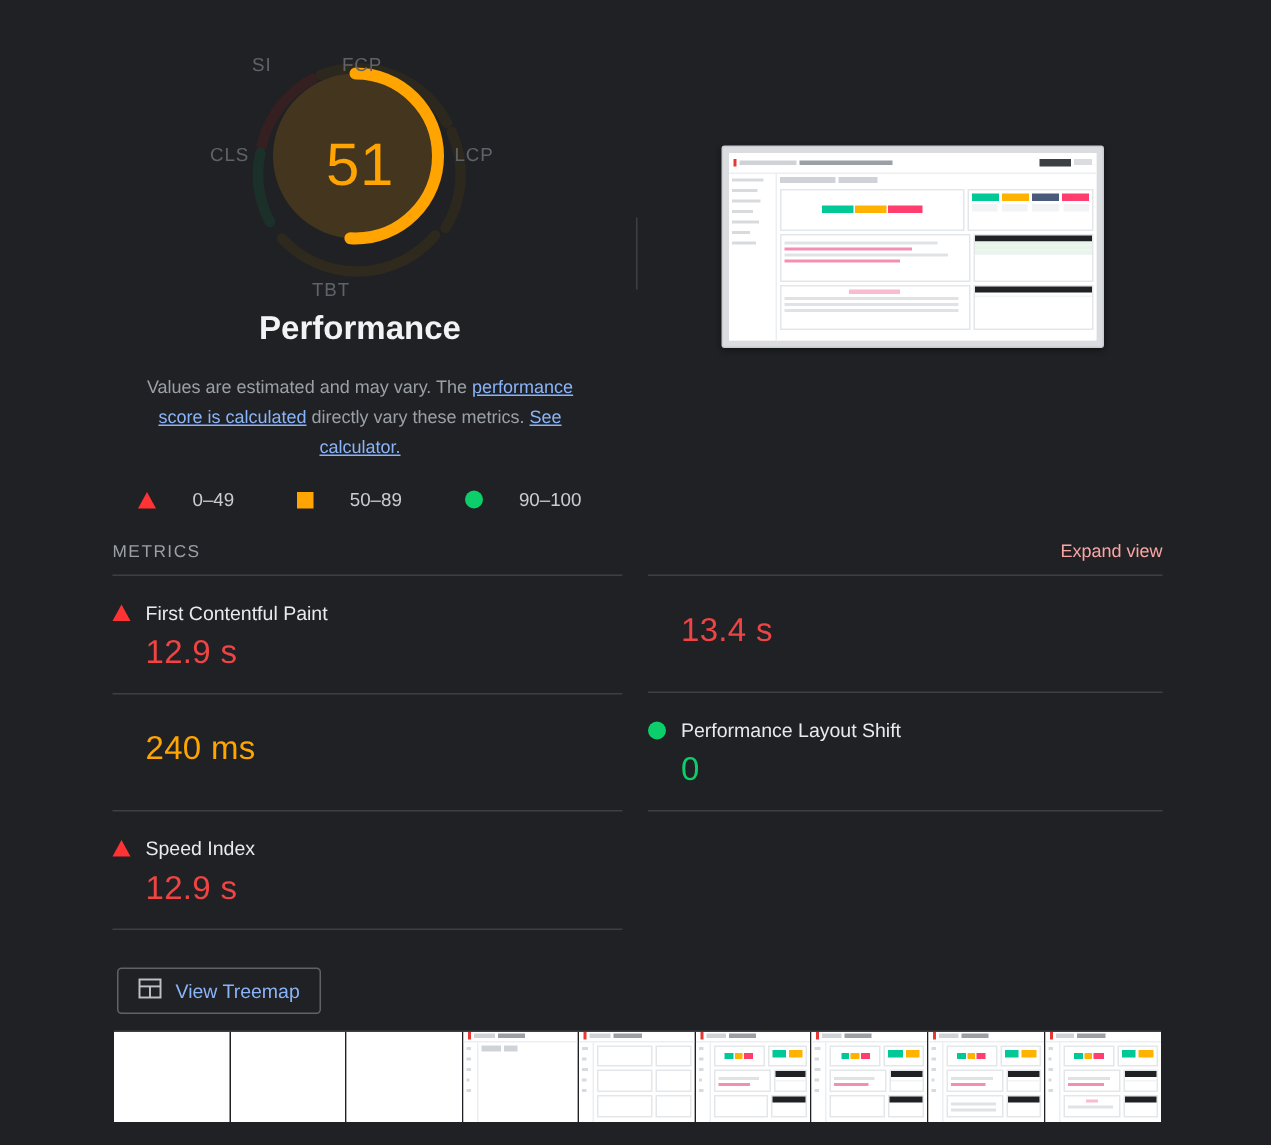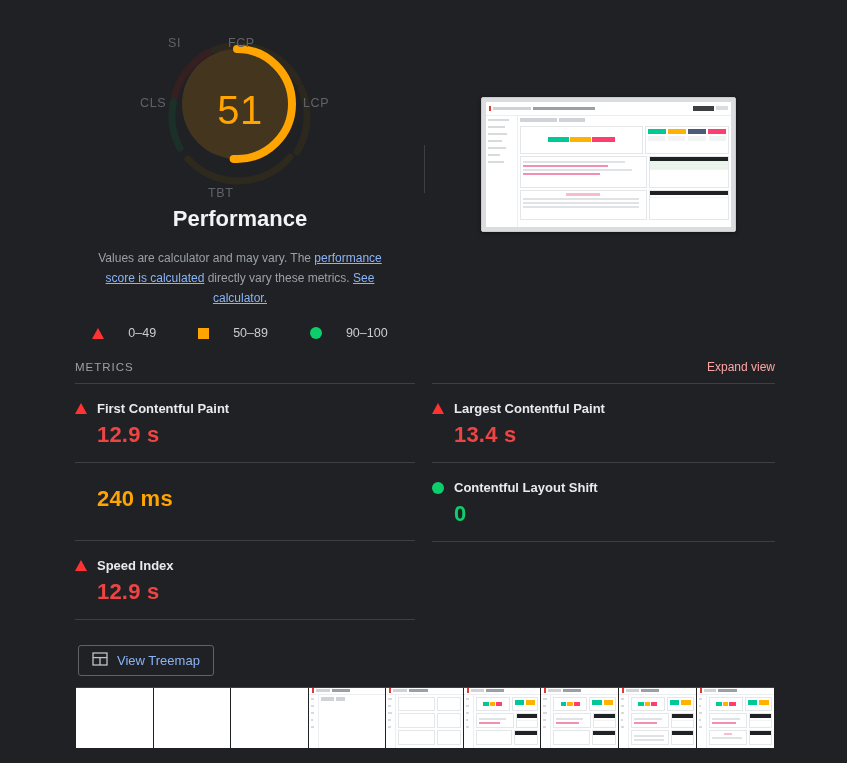--- a/index.html
+++ b/index.html
@@ -161,21 +161,21 @@
     font-size: 12px;
     color: #fca5a5;
     cursor: pointer;
   }
 
   .metric-grid {
     display: grid;
     grid-template-columns: 340px 1fr;
     column-gap: 17px;
   }
-  .mcol { display: flex; flex-direction: column; font-weight: bold; }
+  .mcol { display: flex; flex-direction: column; }
   .metric {
     border-top: 1px solid #3c4043;
     padding: 17px 0 14px 0;
     min-height: 78px;
   }
   .metric.last { border-bottom: 1px solid #3c4043; }
   .metric-name-row { display: flex; align-items: center; gap: 10px; }
   .metric-name { font-size: 13px; color: #e8eaed; }
   .metric-value { font-size: 22px; margin-top: 6px; padding-left: 22px; letter-spacing: .2px; }
   .v-fail { color: #ef4444; }
@@ -251,21 +251,21 @@
 
       <div class="gauge-label lbl-si">SI</div>
       <div class="gauge-label lbl-fcp">FCP</div>
       <div class="gauge-label lbl-cls">CLS</div>
       <div class="gauge-label lbl-lcp">LCP</div>
       <div class="gauge-label lbl-tbt">TBT</div>
     </div>
 
     <div class="cat-title">Performance</div>
 
-    <div class="disclaimer"><span>Values are calculator and may vary. The </span><a href="#">performance score is calculated</a><span> directly vary these metrics. </span><a href="#">See calculator.</a></div>
+    <div class="disclaimer"><span>Values are estimated and may vary. The </span><a href="#">performance score is calculated</a><span> directly vary these metrics. </span><a href="#">See calculator.</a></div>
 
     <div class="legend">
       <div class="legend-item">
         <span class="sw-tri"></span>
         <span>0–49</span>
       </div>
       <div class="legend-item">
         <span class="sw-sq"></span>
         <span>50–89</span>
       </div>
@@ -386,31 +386,27 @@
         <div class="metric-name-row">
           <span class="sw-tri"></span>
           <span class="metric-name">Speed Index</span>
         </div>
         <div class="metric-value v-fail">12.9 s</div>
       </div>
     </div>
 
     <div class="mcol">
       <div class="metric">
-        <div class="metric-name-row">
-          <span class="sw-tri"></span>
-          <span class="metric-name">Largest Contentful Paint</span>
-        </div>
         <div class="metric-value v-fail">13.4 s</div>
       </div>
 
       <div class="metric last">
         <div class="metric-name-row">
           <span class="sw-ci"></span>
-          <span class="metric-name">Contentful Layout Shift</span>
+          <span class="metric-name">Performance Layout Shift</span>
         </div>
         <div class="metric-value v-pass">0</div>
       </div>
     </div>
   </div>
 </div>
 
 <button class="treemap-btn">
   <span>
     <svg width="16" height="14" viewBox="0 0 16 14" fill="none" stroke="#bdc1c6" stroke-width="1.3">

